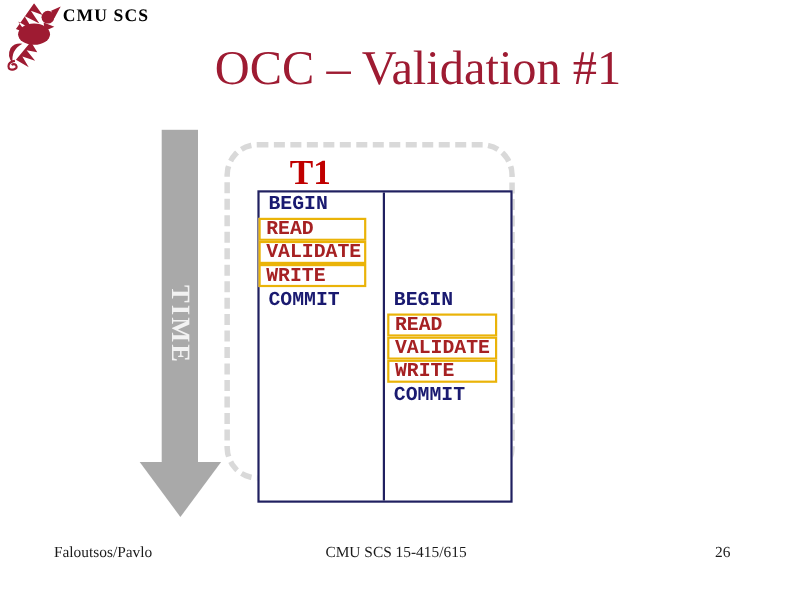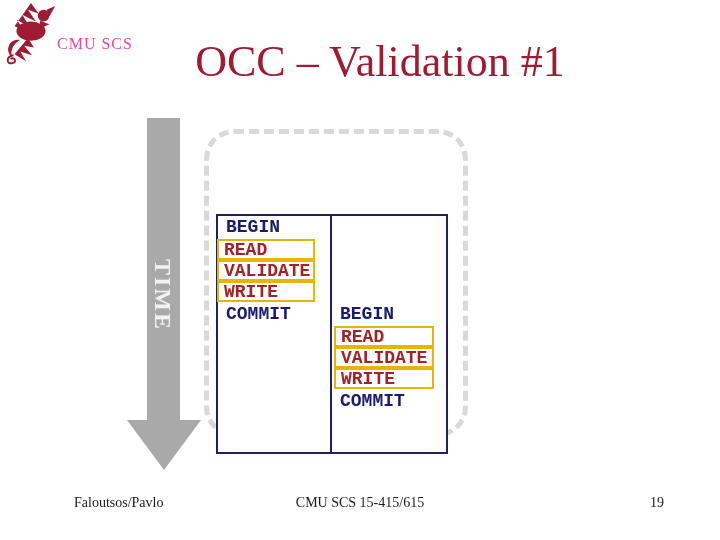--- a/index.html
+++ b/index.html
@@ -4,21 +4,21 @@
 <style>
   html,body { margin:0; padding:0; background:#ffffff; }
   .slide {
     position:relative; width:720px; height:540px; background:#ffffff;
     font-family:"Liberation Serif", serif; overflow:hidden;
   }
   
   .logo { position:absolute; left:4px; top:3px; width:52px; height:62px; }
   .org-label {
     position:absolute; left:57px; top:6px;
-    font-weight:normal; font-size:16px; letter-spacing:1px; color:#ec4899;margin-top:29px;
+    font-weight:bold; font-size:16px; letter-spacing:1px; color:#000000;
   }
   .slide-title {
     position:absolute; left:30px; top:36px; width:700px; text-align:center;
     font-size:44px; color:#9E1B32; white-space:nowrap;
   }
   
   .arrow-shaft { position:absolute; left:147px; top:118px; width:33px; height:302px; background:#A9A9A9; }
   .arrow-head  { position:absolute; left:127px; top:420px; width:0; height:0;
                  border-left:37px solid transparent; border-right:37px solid transparent;
                  border-top:50px solid #A9A9A9; }
@@ -31,22 +31,22 @@
   .txn-panel {
     position:absolute; left:204px; top:129px; width:264px; height:308px;
     border:5px dashed #D9D9D9; border-radius:30px; box-sizing:border-box;
   }
   
   .t-label { position:absolute; font-weight:bold; color:#C00000; text-align:center; }
   .t1-label { left:225px; top:138px; width:114px; font-size:32px; }
   .t2-label { left:339px; top:148px; width:118px; font-size:27px; }
   
   .txn-table {
-    position:absolute; left:216px; top:173px; width:232px; height:240px;
-    border:2px solid #202060; box-sizing:border-box; background:#ffffff;margin-top:41px;
+    position:absolute; left:234px; top:173px; width:232px; height:284px;
+    border:2px solid #202060; box-sizing:border-box; background:#ffffff;
   }
   .txn-divider { position:absolute; left:112px; top:0; width:2px; height:100%; background:#202060; }
   .step {
     position:absolute; font-family:"Liberation Mono", "DejaVu Sans Mono", monospace;
     font-weight:bold; font-size:18px; white-space:nowrap; line-height:17px;
   }
   .step.plain { color:#1A1A70; }
   .step.boxed {
     color:#A62123; border:2px solid #eab308; background:#ffffff;
     box-sizing:border-box; height:21px; padding:1px 0 0 5px;
@@ -58,21 +58,21 @@
   .s-t1-3 { left:-1px; top:65px; width:98px; }
   .s-t1-4 { left:8px;  top:90px; }
   
   .s-t2-0 { left:122px; top:90px;  }
   .s-t2-1 { left:116px; top:110px; width:100px; }
   .s-t2-2 { left:116px; top:131px; width:100px; }
   .s-t2-3 { left:116px; top:152px; width:100px; }
   .s-t2-4 { left:122px; top:177px; }
   
   .footer-text { position:absolute; top:495px; font-size:14px; color:#1a1a1a; }
-  .footer-authors { left:74px; }
+  .footer-authors { left:49px; }
   .footer-course  { left:0; width:720px; text-align:center; }
   .footer-page    { left:650px; }
 </style>
 </head>
 <body>
 
 <div class="slide">
 
   <svg class="logo" viewBox="0 0 52 64" aria-hidden="true">
     <g fill="#9E1B32">
@@ -89,34 +89,35 @@
 
   <div class="org-label">CMU SCS</div>
   <div class="slide-title">OCC – Validation #1</div>
 
   <div class="arrow-shaft"></div>
   <div class="arrow-head"></div>
   <div class="time-label">TIME</div>
 
   <div class="txn-panel"></div>
 
+  <div class="t-label t1-label">T1</div>
 
   <div class="txn-table">
     <div class="txn-divider"></div>
 
     <div class="step plain s-t1-0">BEGIN</div>
     <div class="step boxed s-t1-1">READ</div>
     <div class="step boxed s-t1-2">VALIDATE</div>
     <div class="step boxed s-t1-3">WRITE</div>
     <div class="step plain s-t1-4">COMMIT</div>
 
     <div class="step plain s-t2-0">BEGIN</div>
     <div class="step boxed s-t2-1">READ</div>
     <div class="step boxed s-t2-2">VALIDATE</div>
     <div class="step boxed s-t2-3">WRITE</div>
     <div class="step plain s-t2-4">COMMIT</div>
   </div>
 
   <div class="footer-text footer-authors">Faloutsos/Pavlo</div>
   <div class="footer-text footer-course">CMU SCS 15-415/615</div>
-  <div class="footer-text footer-page">19</div>
+  <div class="footer-text footer-page">26</div>
 
 </div>
 
 </body></html>

